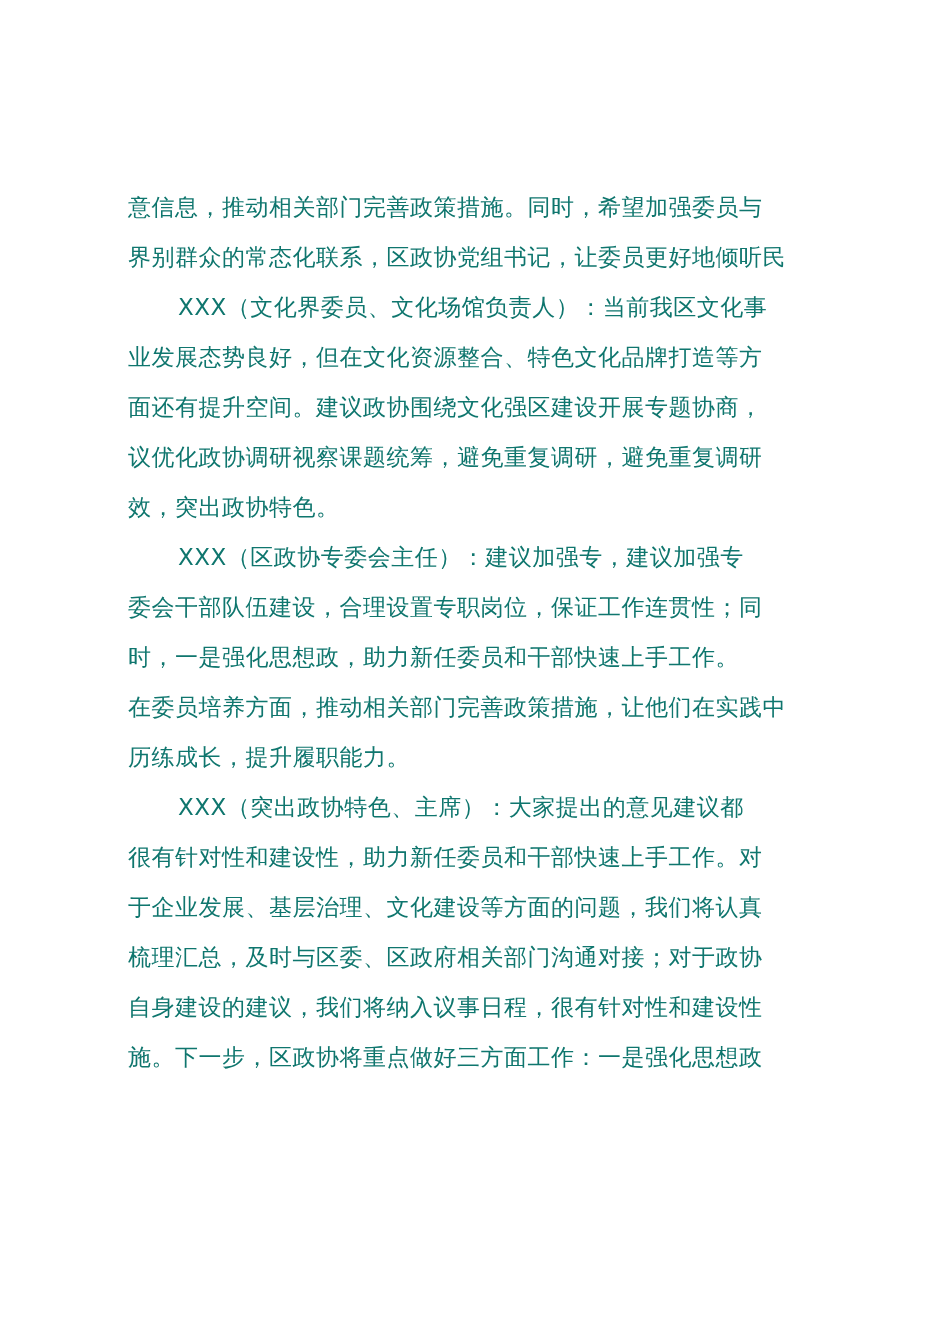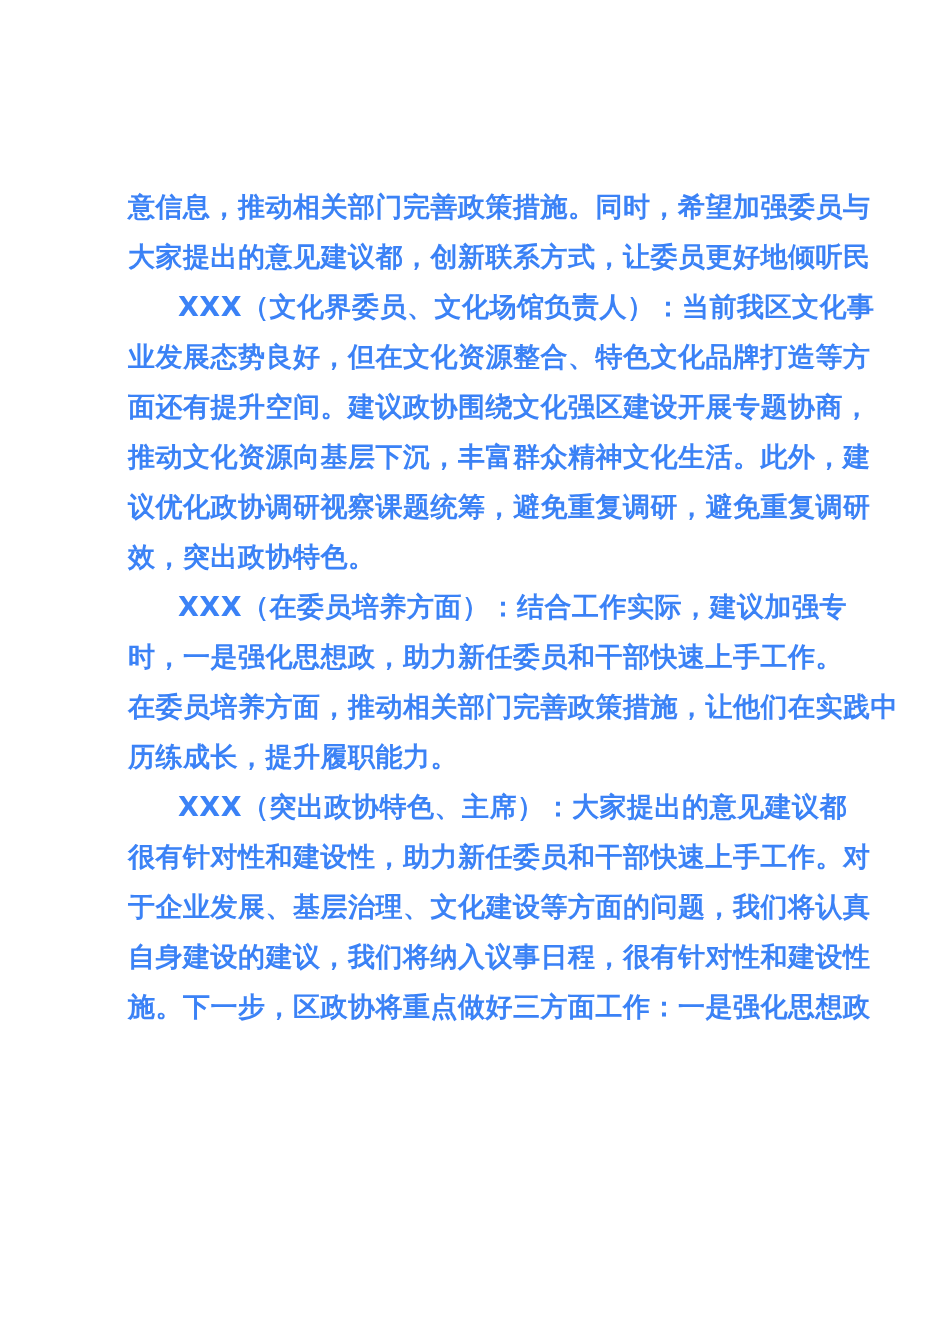--- a/index.html
+++ b/index.html
@@ -25,59 +25,59 @@
     }
     .body-text {
       position: absolute;
       left: 128px;
       top: 182px;
       width: 710px;
     }
     .line {
       height: 50px;
       line-height: 50px;
-      font-size: 27px;
+      font-size: 23px;
       letter-spacing: 0.5px;
       white-space: nowrap;
-      color: #3b82f6;
-      font-weight: bold;
+      color: #0f766e;
     }
     .line.indent {
       padding-left: 50px;
     }
   </style>
 </head>
 <body>
 
 <div class="page">
   <div class="body-text">
 
     <div>
       <div class="line">意信息，推动相关部门完善政策措施。同时，希望加强委员与</div>
-      <div class="line">大家提出的意见建议都，创新联系方式，让委员更好地倾听民</div>
+      <div class="line">界别群众的常态化联系，区政协党组书记，让委员更好地倾听民</div>
     </div>
 
     <div>
       <div class="line indent">XXX（文化界委员、文化场馆负责人）：当前我区文化事</div>
       <div class="line">业发展态势良好，但在文化资源整合、特色文化品牌打造等方</div>
       <div class="line">面还有提升空间。建议政协围绕文化强区建设开展专题协商，</div>
-      <div class="line">推动文化资源向基层下沉，丰富群众精神文化生活。此外，建</div>
       <div class="line">议优化政协调研视察课题统筹，避免重复调研，避免重复调研</div>
       <div class="line">效，突出政协特色。</div>
     </div>
 
     <div>
-      <div class="line indent">XXX（在委员培养方面）：结合工作实际，建议加强专</div>
+      <div class="line indent">XXX（区政协专委会主任）：建议加强专，建议加强专</div>
+      <div class="line">委会干部队伍建设，合理设置专职岗位，保证工作连贯性；同</div>
       <div class="line">时，一是强化思想政，助力新任委员和干部快速上手工作。</div>
       <div class="line">在委员培养方面，推动相关部门完善政策措施，让他们在实践中</div>
       <div class="line">历练成长，提升履职能力。</div>
     </div>
 
     <div>
       <div class="line indent">XXX（突出政协特色、主席）：大家提出的意见建议都</div>
       <div class="line">很有针对性和建设性，助力新任委员和干部快速上手工作。对</div>
       <div class="line">于企业发展、基层治理、文化建设等方面的问题，我们将认真</div>
+      <div class="line">梳理汇总，及时与区委、区政府相关部门沟通对接；对于政协</div>
       <div class="line">自身建设的建议，我们将纳入议事日程，很有针对性和建设性</div>
       <div class="line">施。下一步，区政协将重点做好三方面工作：一是强化思想政</div>
     </div>
 
   </div>
 </div>
 
 </body></html>

